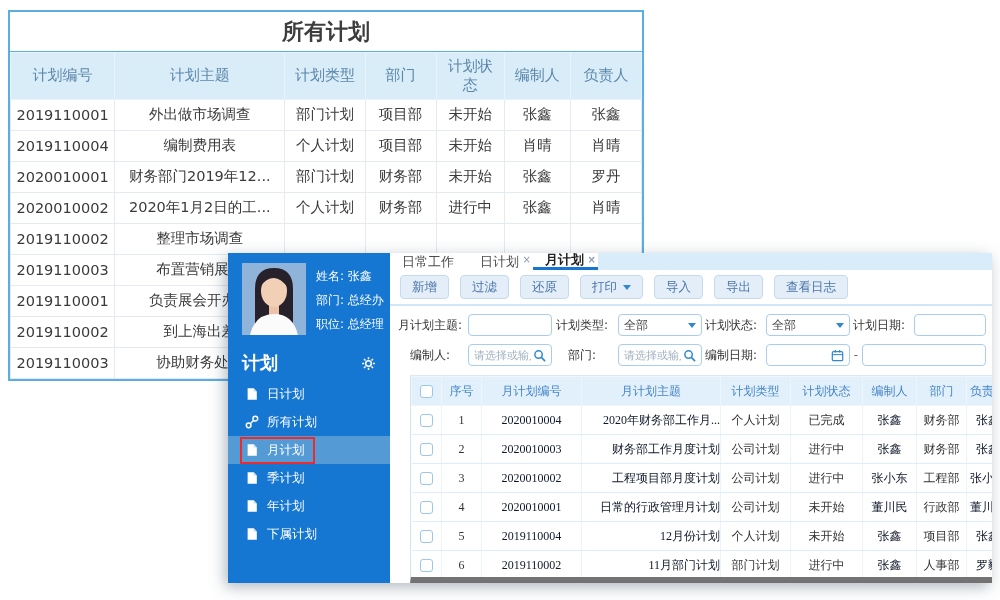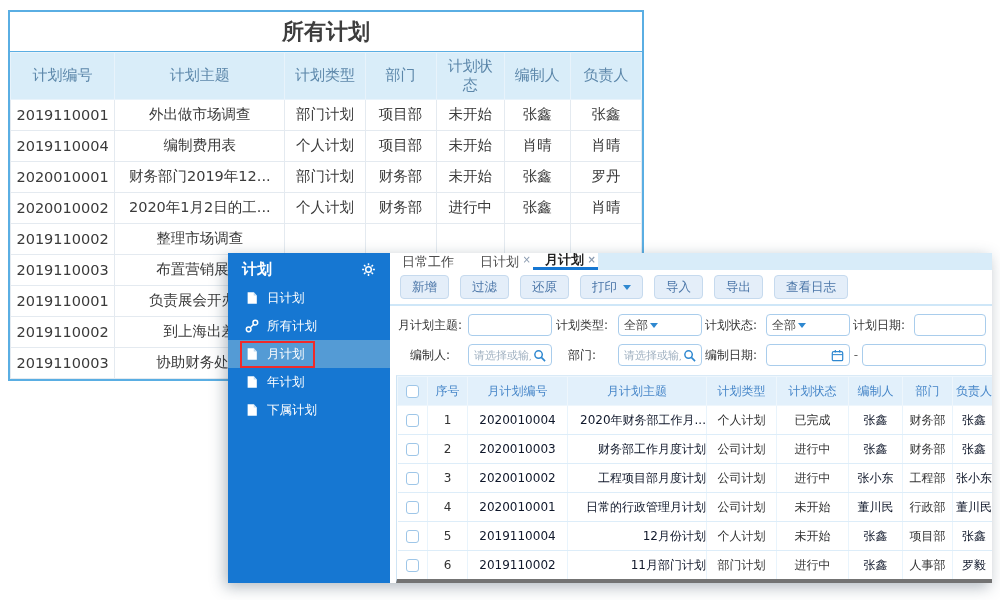--- a/index.html
+++ b/index.html
@@ -21,21 +21,21 @@
   
   .fg-window { position:absolute; left:228px; top:253px; width:764px; height:330px; background:#fff;
                box-shadow:-3px 4px 14px rgba(50,70,90,.38); display:flex; }
 
   
   .sidebar { width:162px; flex-shrink:0; background:#1677d2; color:#fff; overflow:hidden; }
   .profile { display:flex; padding:10px 6px 8px 14px; }
   .avatar { width:64px; height:72px; flex-shrink:0; overflow:hidden; }
   .profile-lines { margin-left:10px; font-size:12px; line-height:24px; padding-top:1px; white-space:nowrap; }
   .group-header { display:flex; justify-content:space-between; align-items:center;
-                  padding:7px 14px 5px; font-size:15px; font-weight:bold; }
+                  padding:7px 14px 5px; font-size:18px; font-weight:bold; }
   .side-items { display:flex; flex-direction:column; }
   .side-item { display:flex; align-items:center; height:28px; padding-left:12px; font-size:12.5px; cursor:pointer; }
   .side-item.active { background:#549bd5; }
   .anno { display:flex; align-items:center; gap:8px; padding:3px 8px 3px 3px; border:2px solid transparent; }
   .side-item.annotated .anno { border-color:#f02a2a; }
   .side-icon { width:14px; height:14px; display:inline-flex; }
 
   
   .main { flex:1; min-width:0; display:flex; flex-direction:column; background:#fff; }
 
@@ -57,25 +57,25 @@
   .filters { padding:6px 6px 7px 8px; flex-shrink:0; }
   .frow { display:flex; align-items:center; height:26px; }
   .flabel { font-size:12px; color:#333; text-align:center; padding-right:6px; white-space:nowrap; overflow:hidden; }
   .fl1 { width:70px; } .fl2 { width:66px; } .fl3 { width:64px; } .fl4 { width:64px; }
   .fc  { height:22px; border:1px solid #a9cdec; border-radius:4px; background:#fff;
          display:flex; align-items:center; padding:0 5px; font-size:12px; color:#444; }
   .fc1 { width:84px; } .fc2 { width:84px; } .fc3 { width:84px; } .fc4 { flex:1; }
   .fc input { border:none; outline:none; width:100%; min-width:0; font-size:11px; color:#444;
               font-family:inherit; background:transparent; }
   .fc input::placeholder { color:#9fb0c0; }
-  .fc.with-icon { gap:2px; }
+  .fc.with-icon { justify-content:space-between; gap:2px; }
   .range-dash { width:12px; text-align:center; color:#666; font-size:12px; }
 
-  .fg-table-wrap { flex:1; margin-left:6px; border-left:1px solid #cfe4f4; border-top:1px solid #d9eaf7;
-                   border-bottom:4px solid #737373; overflow:hidden; }
+  .fg-table-wrap { flex:1; margin-left:20px; border-left:1px solid #cfe4f4; border-top:1px solid #d9eaf7;
+                   border-bottom:6px solid #737373; overflow:hidden;font-family:Liberation Serif, serif; }
   table.plan { width:100%; border-collapse:collapse; table-layout:fixed; font-size:12px; }
   table.plan th { background:#e2f0fb; color:#4585c8; font-weight:normal; height:29px;
                   border:1px solid #eef6fc; white-space:nowrap; overflow:hidden; }
   table.plan td { height:29px; text-align:center; color:#333; border-bottom:1px solid #ddedf9;
                   border-right:1px solid #e9f4fc; white-space:nowrap; overflow:hidden; }
   table.plan td.link, table.plan td.link a { color:#0f172a; cursor:pointer; text-decoration:none; }
   table.plan td.subject { text-align:right; padding-left:8px; }
   .cb { width:13px; height:13px; border:1px solid #9ec6e8; border-radius:3px; background:#fff;
         margin:0 auto; cursor:pointer; }
   .svg-icon { display:inline-flex; vertical-align:middle; }
@@ -190,20 +190,37 @@
             <td></td>
             <td></td>
           </tr>
         </tbody>
     </table>
   </section>
 
   <section class="fg-window">
 
     <aside class="sidebar">
+      <div class="profile">
+        <div class="avatar">
+          <svg width="64" height="72" viewBox="0 0 64 72" xmlns="http://www.w3.org/2000/svg">
+            <rect width="64" height="72" fill="#8fb3d9"></rect>
+            <path d="M13 72 L13 26 Q13 5 32 5 Q51 5 51 26 L51 72 Z" fill="#27212b"></path>
+            <rect x="27" y="40" width="10" height="14" fill="#ecc3a8"></rect>
+            <path d="M8 72 Q13 51 32 51 Q51 51 56 72 Z" fill="#fbfbfb"></path>
+            <ellipse cx="32" cy="28" rx="13" ry="16" fill="#f2d0b6"></ellipse>
+            <path d="M18 24 Q21 9 32 9 Q44 9 46 25 Q39 15 32 15 Q24 15 18 24 Z" fill="#27212b"></path>
+          </svg>
+        </div>
+        <div class="profile-lines">
+          <div>姓名: 张鑫</div>
+          <div>部门: 总经办</div>
+          <div>职位: 总经理</div>
+        </div>
+      </div>
       <div class="group-header">
         <span>计划</span>
         <span class="svg-icon">
           <svg width="15" height="15" viewBox="0 0 16 16">
             <g stroke="#fff" stroke-width="1.6" fill="none">
               <circle cx="8" cy="8" r="3"></circle>
               <path d="M8 1.2 V3.4 M8 12.6 V14.8 M1.2 8 H3.4 M12.6 8 H14.8 M3.2 3.2 L4.8 4.8 M11.2 11.2 L12.8 12.8 M12.8 3.2 L11.2 4.8 M4.8 11.2 L3.2 12.8"></path>
             </g>
           </svg>
         </span>
@@ -246,20 +263,31 @@
             </span>
           </div>
           <div class="side-item">
             <span class="anno">
               <span class="side-icon">
                 <svg width="14" height="14" viewBox="0 0 16 16">
                   <path d="M3 1.5 h7 l3.5 3.5 v9.5 h-10.5 z" fill="#fff"></path>
                   <path d="M10 1.5 v3.5 h3.5" fill="#bcd9f2"></path>
                 </svg>
               </span>
+              <span>季计划</span>
+            </span>
+          </div>
+          <div class="side-item">
+            <span class="anno">
+              <span class="side-icon">
+                <svg width="14" height="14" viewBox="0 0 16 16">
+                  <path d="M3 1.5 h7 l3.5 3.5 v9.5 h-10.5 z" fill="#fff"></path>
+                  <path d="M10 1.5 v3.5 h3.5" fill="#bcd9f2"></path>
+                </svg>
+              </span>
               <span>年计划</span>
             </span>
           </div>
           <div class="side-item">
             <span class="anno">
               <span class="side-icon">
                 <svg width="14" height="14" viewBox="0 0 16 16">
                   <path d="M3 1.5 h7 l3.5 3.5 v9.5 h-10.5 z" fill="#fff"></path>
                   <path d="M10 1.5 v3.5 h3.5" fill="#bcd9f2"></path>
                 </svg>

